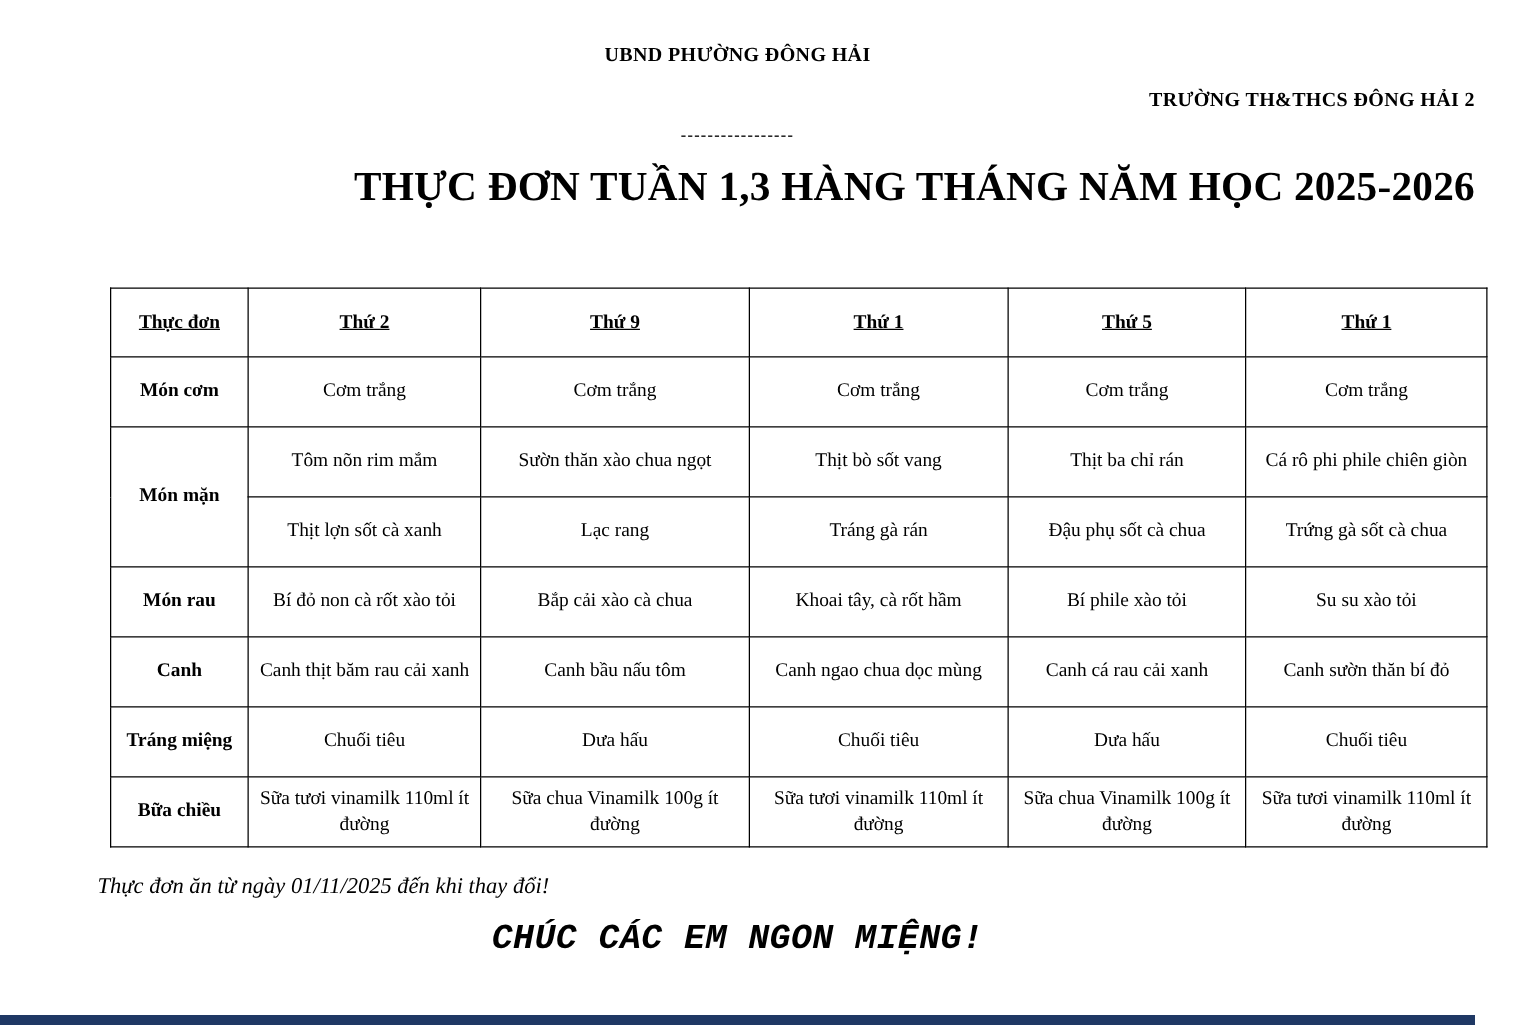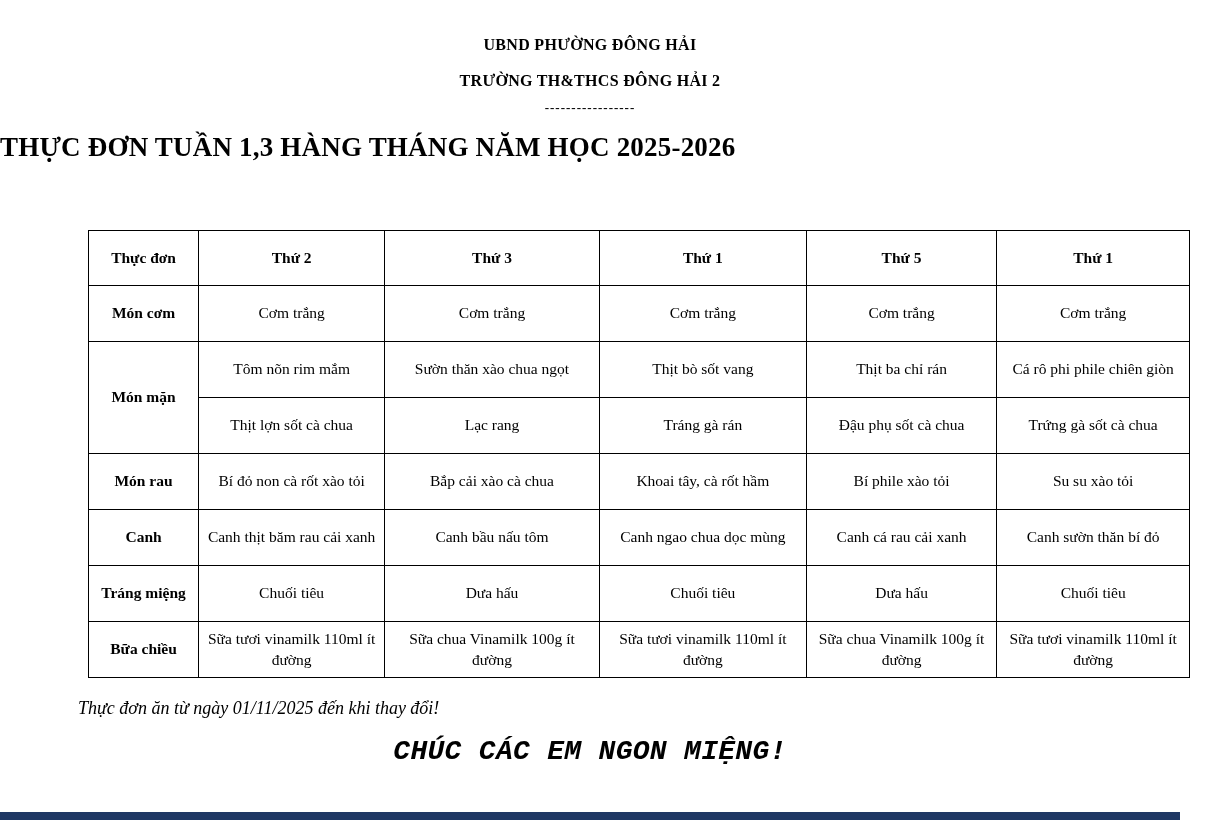--- a/index.html
+++ b/index.html
@@ -13,51 +13,51 @@
   }
   .page { position: relative; width: 1180px; height: 820px; background:#fff;border-radius:18px; }
 
   .org-line1 {
     position: absolute; top: 36px; left: 0; width: 100%;
     text-align: center; font-weight: bold; font-size: 16px;
     letter-spacing: 0.3px;
   }
   .org-line2 {
     position: absolute; top: 72px; left: 0; width: 100%;
-    text-align: center; font-weight: bold; font-size: 16px;
+    text-align: right; font-weight: bold; font-size: 16px;
     letter-spacing: 0.3px;
   }
   .divider {
     position: absolute; top: 100px; left: 0; width: 100%;
     text-align: center; font-weight: bold; font-size: 13px;
     letter-spacing: 1px;
   }
   .doc-title {
     position: absolute; top: 132px; left: 0; width: 100%;
-    text-align: left; font-weight: bold; font-size: 27px;
+    text-align: right; font-weight: bold; font-size: 33px;
     letter-spacing: 0.2px;
   }
 
   table.menu {
     position: absolute; top: 230px; left: 88px;
     width: 1102px;
     border-collapse: collapse;
     table-layout: fixed;
   }
   table.menu th, table.menu td {
     border: 1.5px solid #000;
     text-align: center;
     vertical-align: middle;
     font-size: 15.5px;
     padding: 4px 8px;
     line-height: 1.35;
   }
   table.menu th { font-weight: bold; }
   table.menu td.rowlabel { font-weight: bold; }
-  tr.hdr   { height: 55px; }
+  tr.hdr   { height: 55px; text-decoration: underline; }
   tr.body  { height: 56px; }
 
   .note {
     position: absolute; top: 698px; left: 78px;
     font-weight: normal; font-style: italic; font-size: 18px;
   }
   .wish {
     position: absolute; top: 736px; left: 0; width: 100%;
     text-align: center;
     font-weight: bold; font-style: italic; font-size: 28px;
@@ -87,21 +87,21 @@
       <col style="width:16.9%">
       <col style="width:19.5%">
       <col style="width:18.8%">
       <col style="width:17.3%">
       <col style="width:17.5%">
     </colgroup>
     <tbody>
         <tr class="hdr">
       <th>Thực đơn</th>
       <th>Thứ 2</th>
-      <th>Thứ 3</th>
+      <th>Thứ 9</th>
       <th>Thứ 1</th>
       <th>Thứ 5</th>
       <th>Thứ 1</th>
     </tr>
 
     <tr class="body">
       <td class="rowlabel">Món cơm</td>
       <td>Cơm trắng</td>
       <td>Cơm trắng</td>
       <td>Cơm trắng</td>
@@ -111,21 +111,21 @@
 
     <tr class="body">
       <td class="rowlabel" rowspan="2">Món mặn</td>
       <td>Tôm nõn rim mắm</td>
       <td>Sườn thăn xào chua ngọt</td>
       <td>Thịt bò sốt vang</td>
       <td>Thịt ba chỉ rán</td>
       <td>Cá rô phi phile chiên giòn</td>
     </tr>
     <tr class="body">
-      <td>Thịt lợn sốt cà chua</td>
+      <td>Thịt lợn sốt cà xanh</td>
       <td>Lạc rang</td>
       <td>Tráng gà rán</td>
       <td>Đậu phụ sốt cà chua</td>
       <td>Trứng gà sốt cà chua</td>
     </tr>
 
     <tr class="body">
       <td class="rowlabel">Món rau</td>
       <td>Bí đỏ non cà rốt xào tỏi</td>
       <td>Bắp cải xào cà chua</td>

